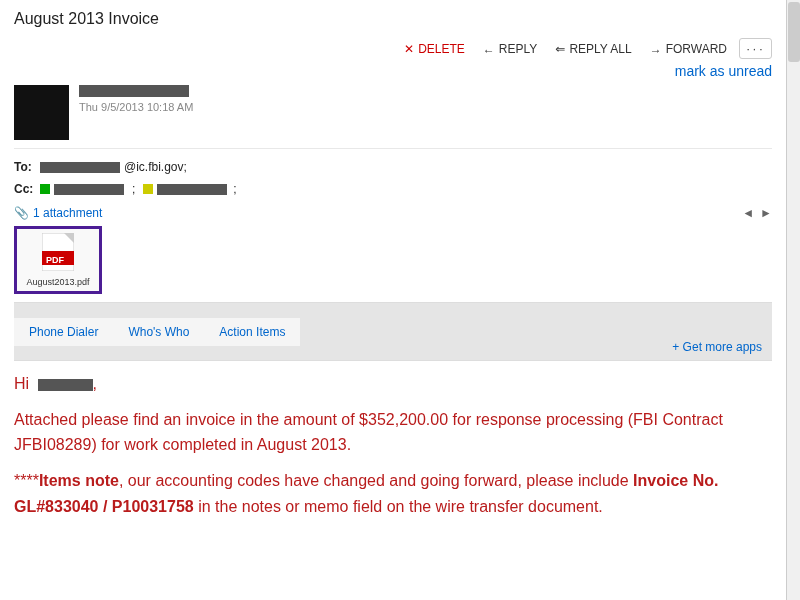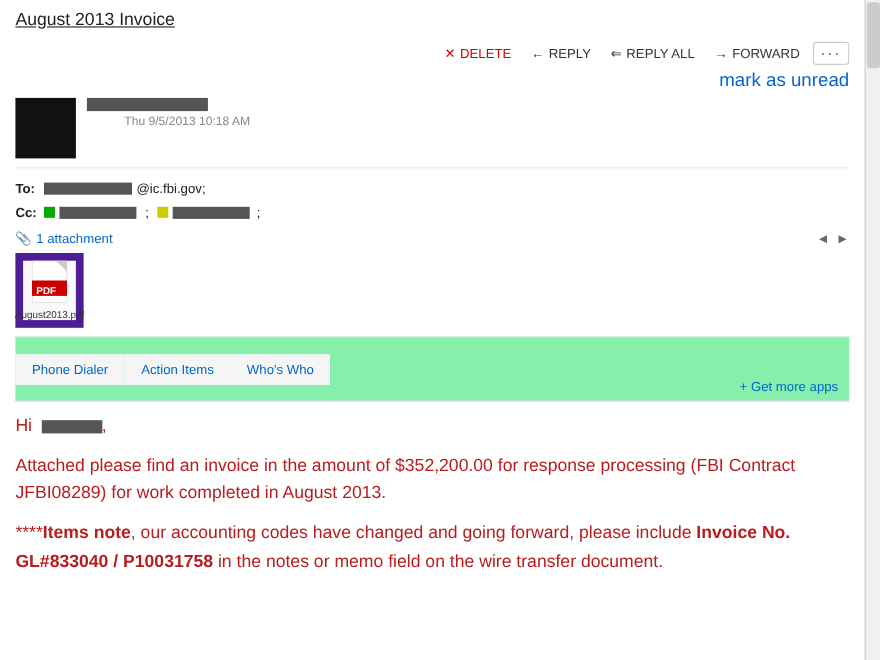--- a/index.html
+++ b/index.html
@@ -36,21 +36,20 @@
       height: 600px;
       overflow: hidden;
       padding: 10px 14px;
     }
 
     .email-title {
       font-size: 16px;
       font-weight: normal;
       color: #222;
       margin-bottom: 10px;
-      text-decoration: underline;
     }
 
     .toolbar {
       display: flex;
       align-items: center;
       justify-content: flex-end;
       gap: 6px;
       margin-bottom: 4px;
     }
 
@@ -71,21 +70,21 @@
     }
 
     .mark-unread-row {
       display: flex;
       justify-content: flex-end;
       margin-bottom: 6px;
     }
 
     .mark-unread-link {
       color: #0066cc;
-      font-size: 17px;
+      font-size: 14px;
       cursor: pointer;
       text-decoration: none;
     }
 
     .sender-row {
       display: flex;
       align-items: flex-start;
       gap: 10px;
       margin-bottom: 8px;
       padding-bottom: 8px;
@@ -106,21 +105,20 @@
     .sender-name-bar {
       width: 110px;
       height: 12px;
       background: #555;
       margin-bottom: 4px;
     }
 
     .sender-date {
       color: #888;
       font-size: 11px;
-      margin-left: 34px;
     }
 
     .recipients-section {
       margin-bottom: 6px;
       font-size: 12px;
       line-height: 1.8;
     }
 
     .recipient-row {
       display: flex;
@@ -171,23 +169,23 @@
       gap: 6px;
     }
 
     .nav-arrow {
       cursor: pointer;
       font-size: 12px;
       color: #666;
     }
 
     .attachment-thumb {
-      width: 62px;
+      width: 88px;
       height: 68px;
-      border: 7px solid #4c1d95;
+      border: 3px solid #4c1d95;
       display: flex;
       flex-direction: column;
       align-items: center;
       justify-content: center;
       font-size: 9px;
       color: #444;
       background: #f9f9f9;
       cursor: pointer;
     }
 
@@ -196,21 +194,21 @@
       text-align: center;
       margin-top: 2px;
       color: #333;
     }
 
     .tabs-bar {
       display: flex;
       align-items: center;
       border-top: 1px solid #ddd;
       border-bottom: 1px solid #ddd;
-      background: #86efac;
+      background: #e5e5e5;
       padding: 0;
       margin-bottom: 10px;
     }
 
     .tab-item {
       padding: 6px 14px;
       font-size: 12px;
       cursor: pointer;
       border: 1px solid transparent;
       color: #0066cc;
@@ -333,22 +331,22 @@
           <rect x="0" y="18" width="32" height="14" fill="#cc0000"></rect>
           <text x="4" y="30" font-size="9" fill="#fff" font-family="Arial" font-weight="bold">PDF</text>
         </svg>
       </div>
       <div class="pdf-label">August2013.pdf</div>
     </div>
   </div>
 
   <div class="tabs-bar">
     <div class="tab-item">Phone Dialer</div>
+    <div class="tab-item">Who's Who</div>
     <div class="tab-item">Action Items</div>
-    <div class="tab-item">Who's Who</div>
     <div class="get-more-apps">+ Get more apps</div>
   </div>
 
   <div class="email-body">
     <div class="body-line">
       <span>Hi</span>
       <span class="redacted-inline" style="width:55px; margin-left:4px;"></span><span>,</span>
     </div>
     <div class="body-line">Attached please find an invoice in the amount of $352,200.00 for response processing (FBI Contract JFBI08289) for work completed in August 2013.</div>
     <div class="body-line">

